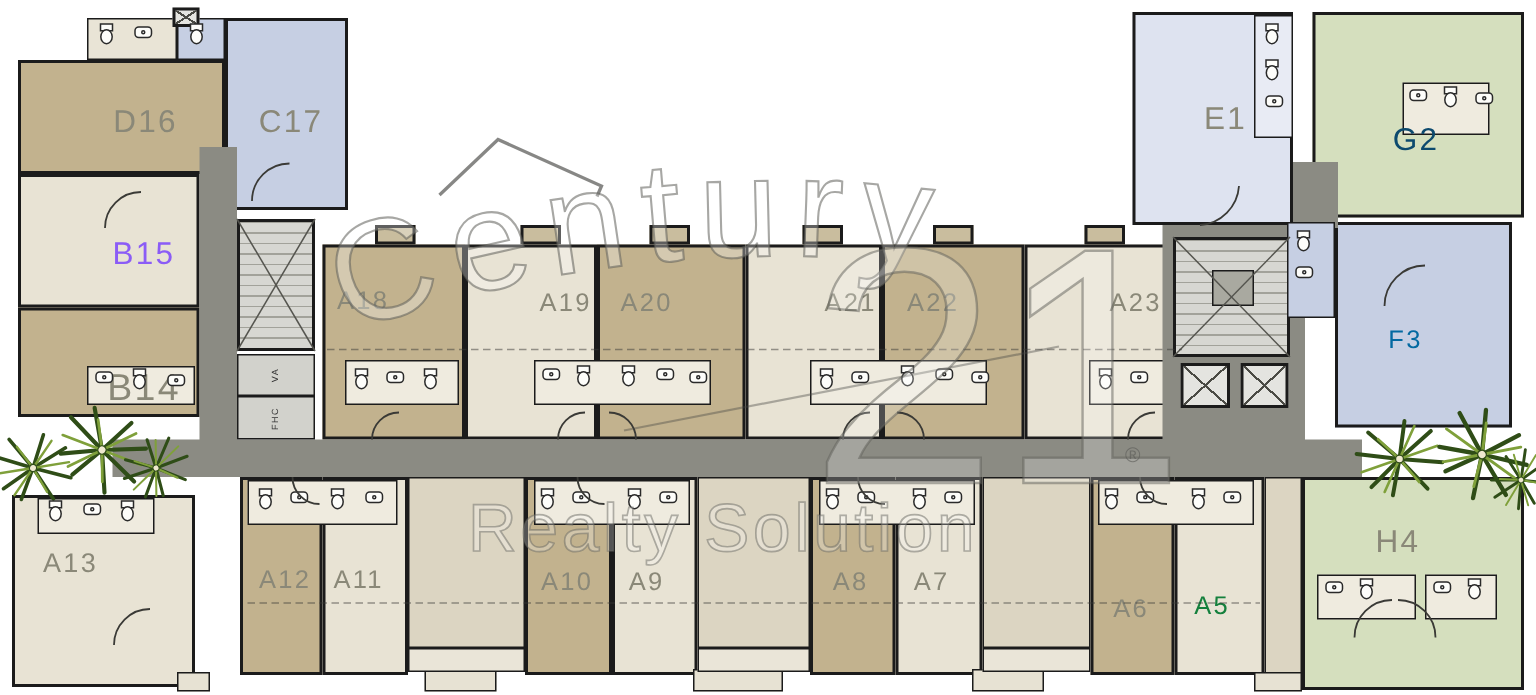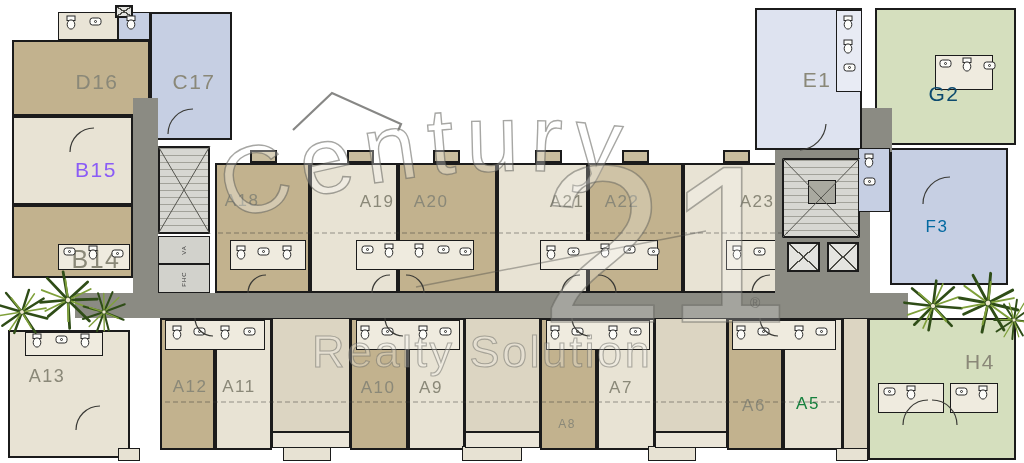--- a/index.html
+++ b/index.html
@@ -120,28 +120,28 @@
       <span class="unit-label" style="left: 242px; top: 201px; font-size: 17px; color: rgb(138, 136, 120);">A18</span>
       <span class="unit-label" style="left: 377px; top: 202px; font-size: 17px; color: rgb(138, 136, 120);">A19</span>
       <span class="unit-label" style="left: 431px; top: 202px; font-size: 17px; color: rgb(138, 136, 120);">A20</span>
       <span class="unit-label" style="left: 567px; top: 202px; font-size: 17px; color: rgb(138, 136, 120);">A21</span>
       <span class="unit-label" style="left: 622px; top: 202px; font-size: 17px; color: rgb(138, 136, 120);">A22</span>
       <span class="unit-label" style="left: 757px; top: 202px; font-size: 17px; color: rgb(138, 136, 120);">A23</span>
       <span class="unit-label" style="left: 190px; top: 387px; font-size: 17px; color: rgb(138, 136, 120);">A12</span>
       <span class="unit-label" style="left: 239px; top: 387px; font-size: 17px; color: rgb(138, 136, 120);">A11</span>
       <span class="unit-label" style="left: 378px; top: 388px; font-size: 17px; color: rgb(138, 136, 120);">A10</span>
       <span class="unit-label" style="left: 431px; top: 388px; font-size: 17px; color: rgb(138, 136, 120);">A9</span>
-      <span class="unit-label" style="left: 567px; top: 388px; font-size: 12px; color: rgb(138, 136, 120); margin-top: 36px;">A8</span>
+      <span class="unit-label" style="left: 567px; top: 388px; font-size: 17px; color: rgb(138, 136, 120);">A8</span>
       <span class="unit-label" style="left: 621px; top: 388px; font-size: 17px; color: rgb(138, 136, 120); text-align: right;">A7</span>
       <span class="unit-label" style="left: 754px; top: 406px; font-size: 17px; color: rgb(138, 136, 120);">A6</span>
       <span class="unit-label" style="left: 808px; top: 404px; font-size: 17px; color: #15803d;">A5</span>
       <span class="unit-label" style="left: 817px; top: 80px; font-size: 21px; color: rgb(138, 136, 120);">E1</span>
       <span class="unit-label" style="left: 944px; top: 94px; font-size: 21px; color: #0c4a6e;">G2</span>
       <span class="unit-label" style="left: 937px; top: 227px; font-size: 17px; color: #0369a1;">F3</span>
-      <span class="unit-label" style="left: 932px; top: 362px; font-size: 21px; color: rgb(138, 136, 120); margin-left: 48px;">H4</span>
+      <span class="unit-label" style="left: 932px; top: 362px; font-size: 21px; color: rgb(138, 136, 120);">H4</span>
     </div>
 
   <svg id="overlay" class="layer" width="1024" height="463" viewBox="0 0 1024 463">
     <defs>
       <g id="wc">
         <rect x="1" y="0" width="8" height="4.5"></rect>
         <ellipse cx="5" cy="8.5" rx="3.8" ry="4.6"></ellipse>
       </g>
       <g id="bsn">
         <rect x="0" y="0" width="11" height="7" rx="2.5"></rect>

